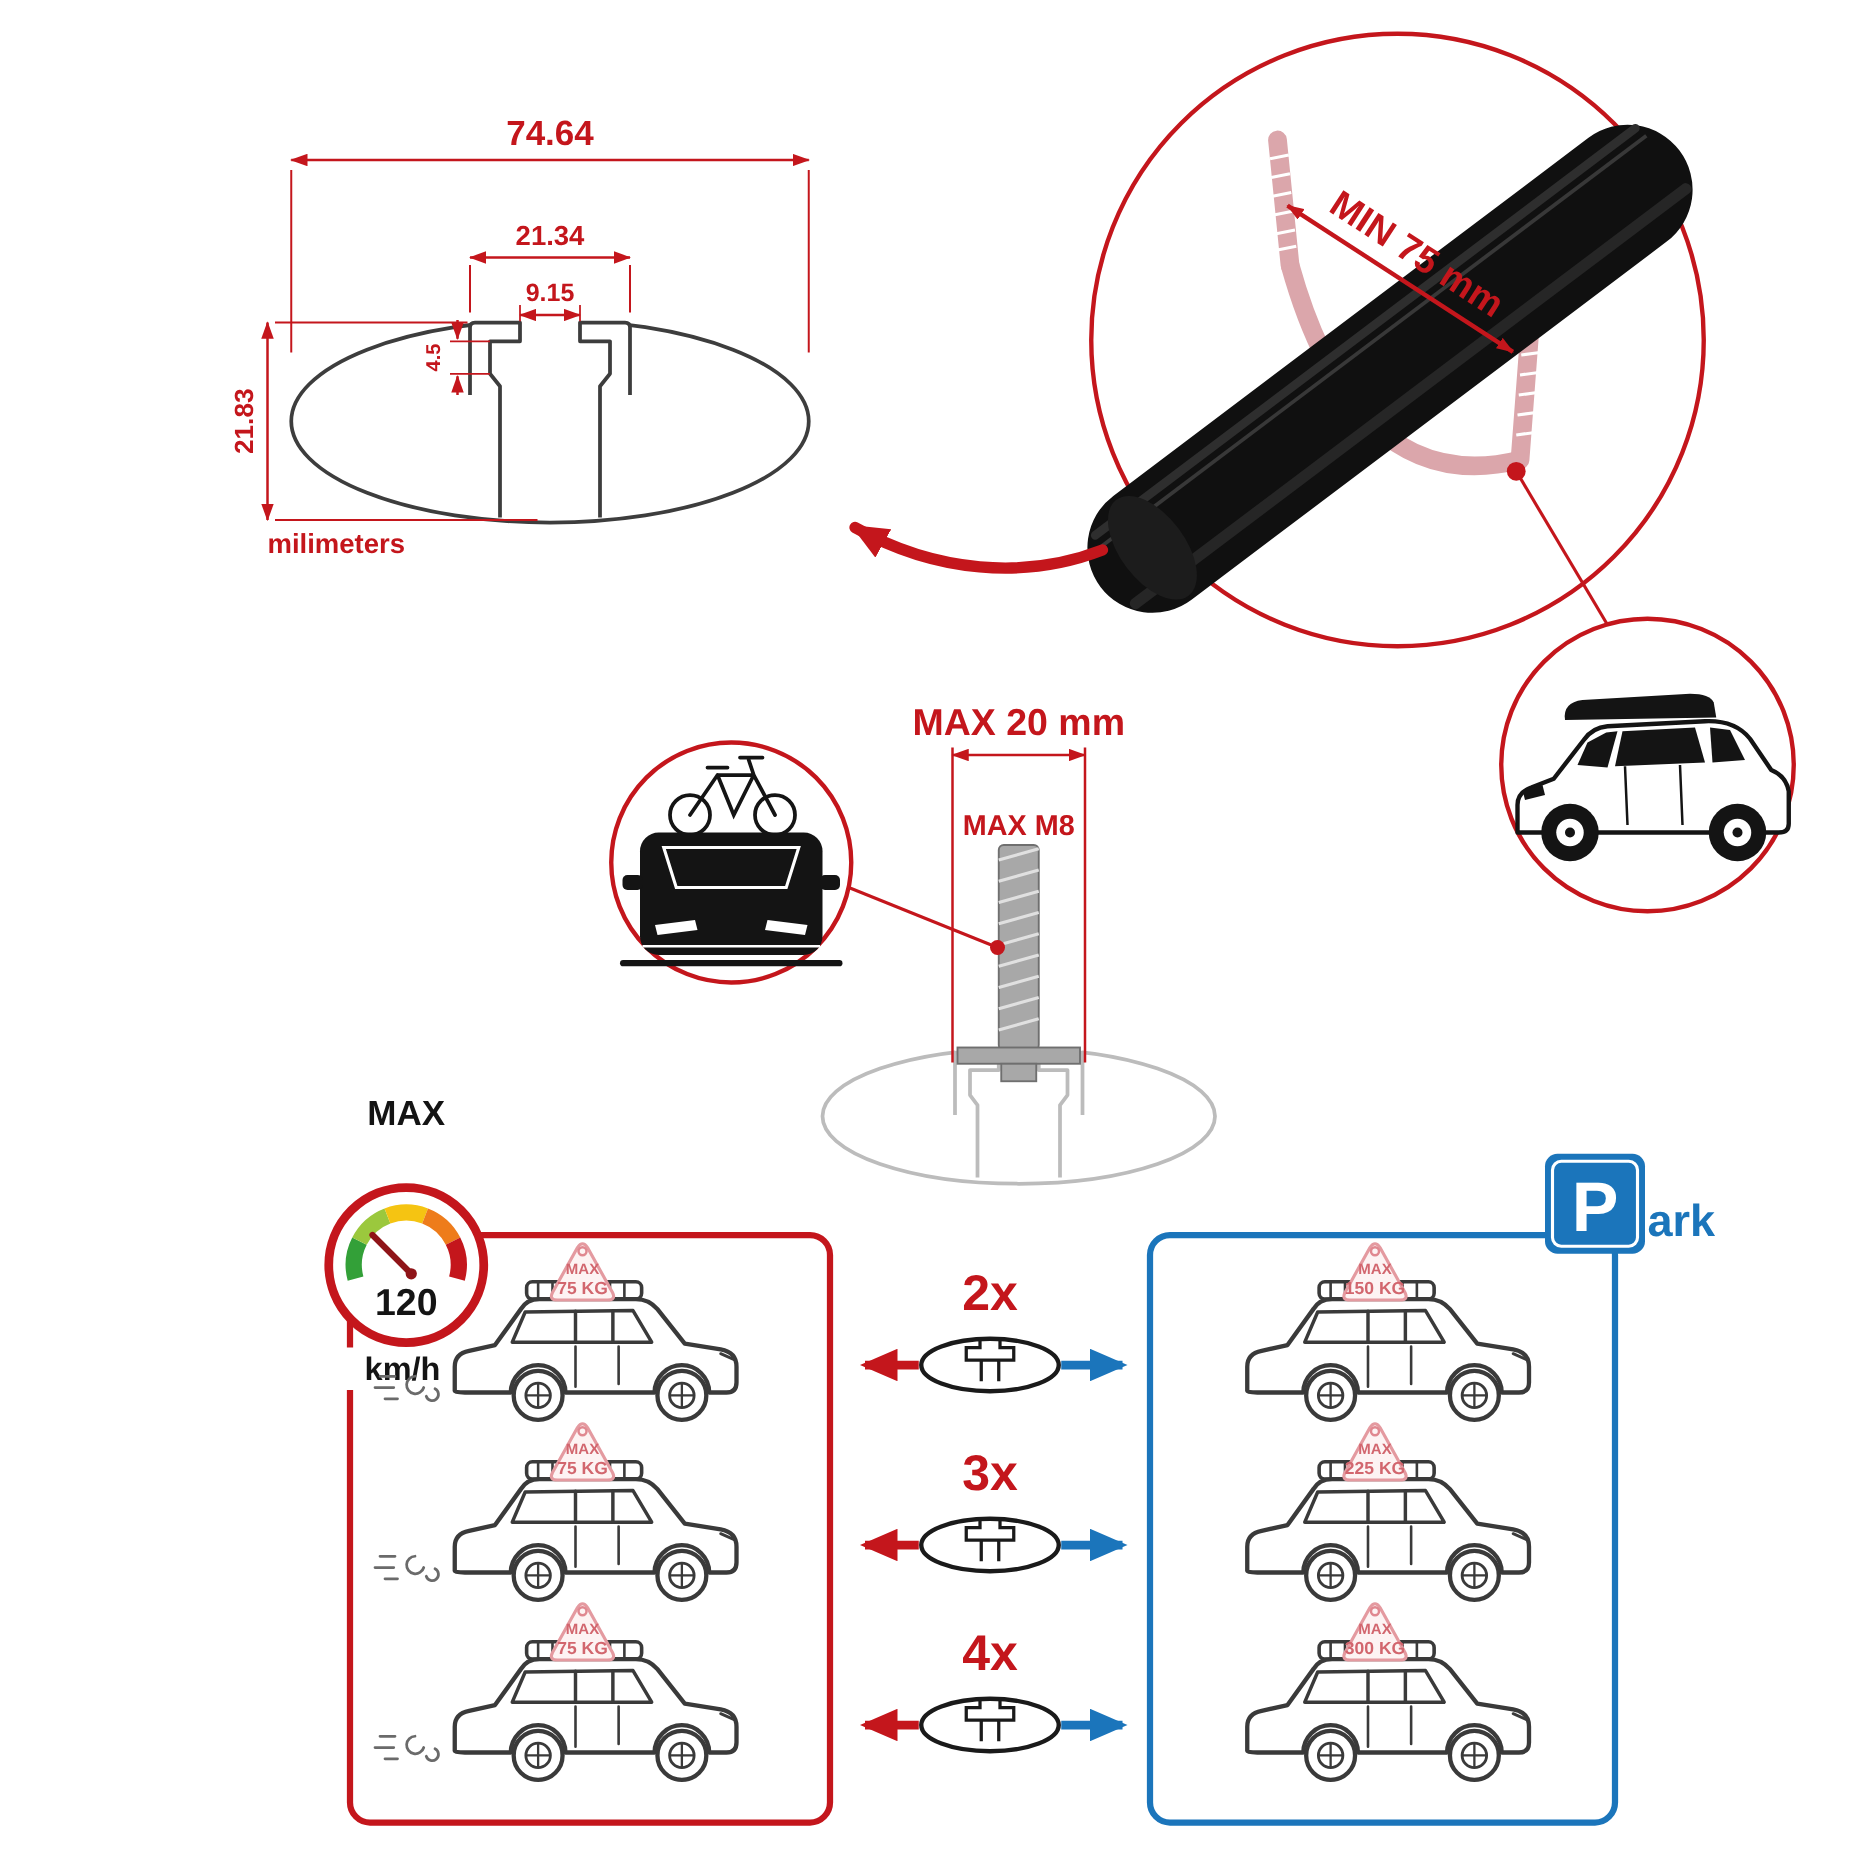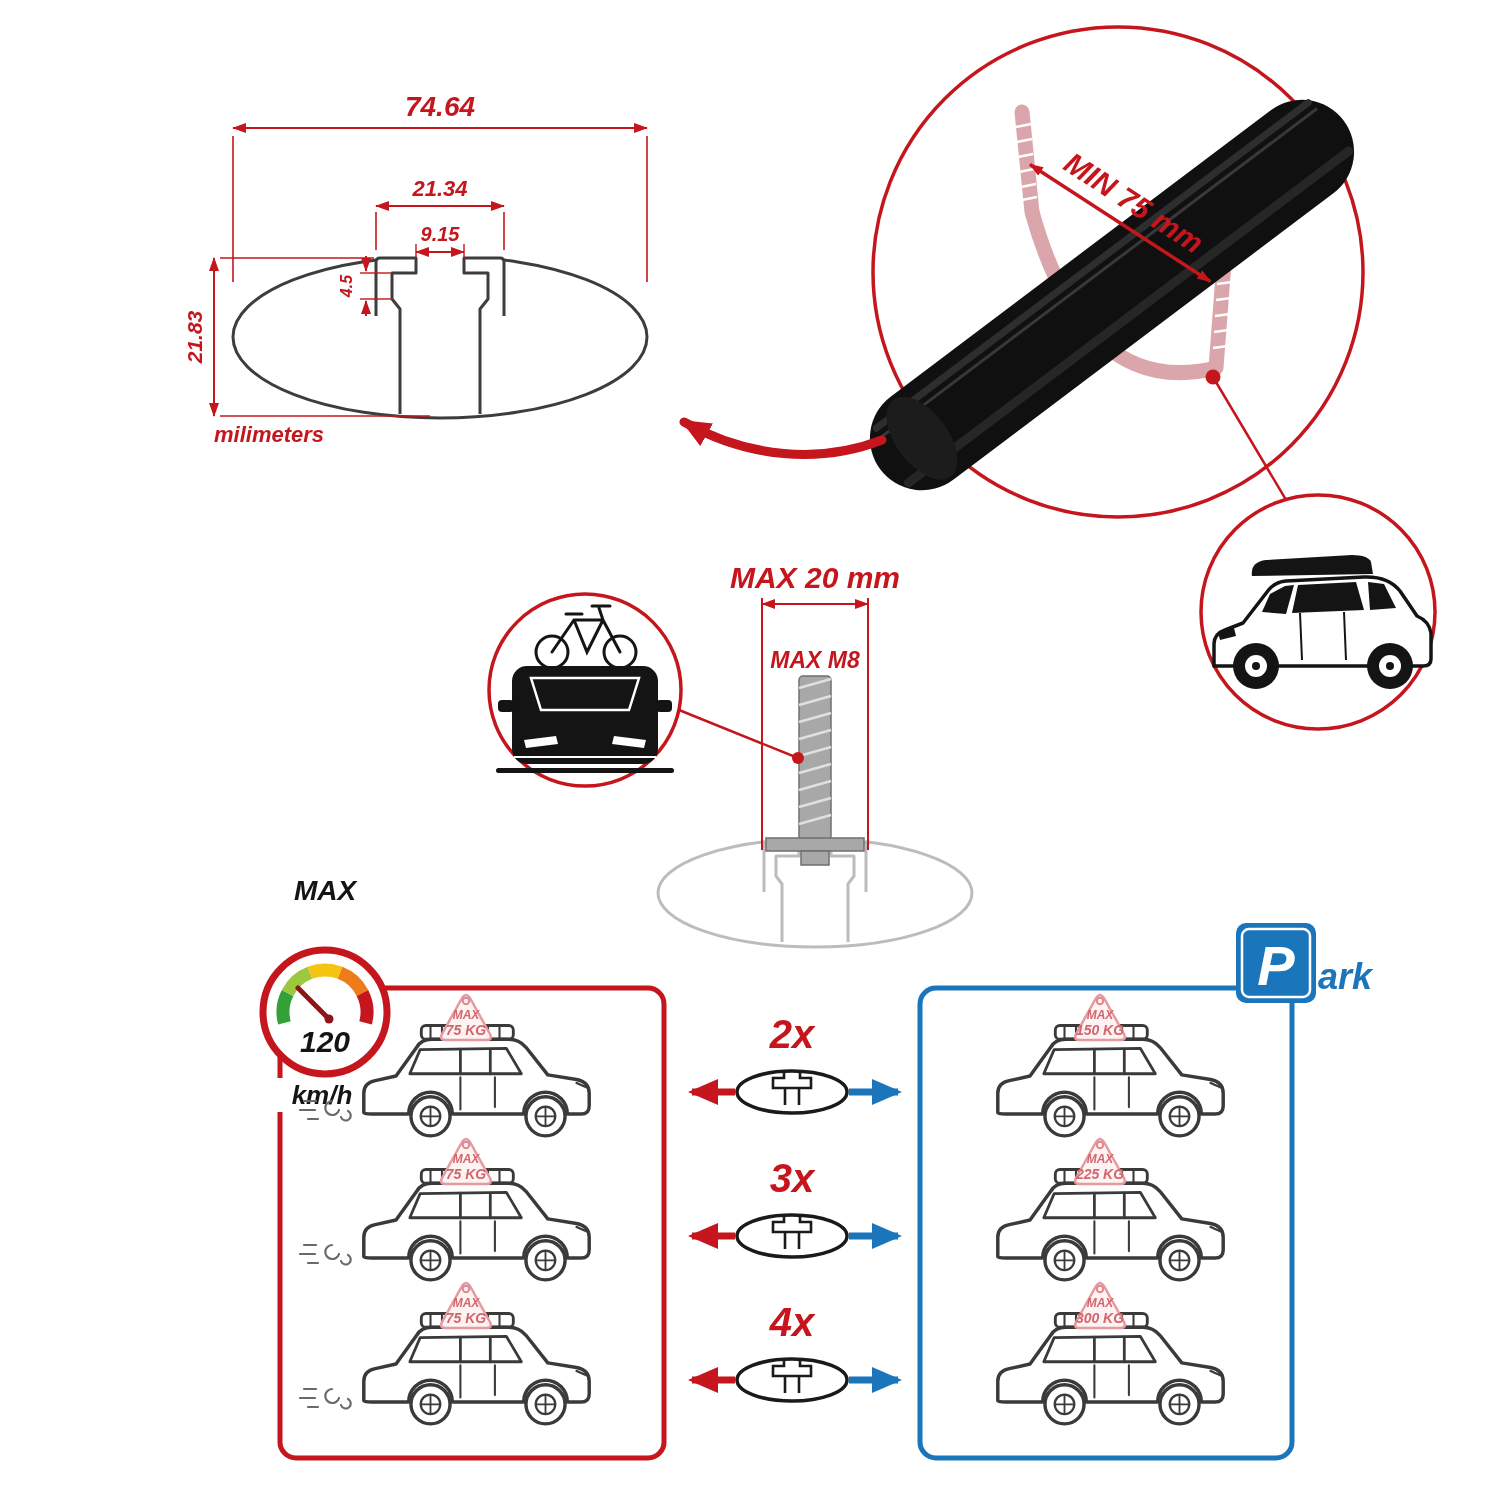--- a/index.html
+++ b/index.html
@@ -1,16 +1,16 @@
 <!DOCTYPE html>
 <html><head>
 <meta charset="utf-8">
 <style>
   html,body{margin:0;padding:0;background:#ffffff;}
-  #stage{position:relative;width:1500px;height:1500px;overflow:hidden;background:#fff;font-style:italic;}
+  #stage{position:relative;width:1500px;height:1500px;overflow:hidden;background:#fff;}
   svg{display:block;}
   text{font-family:"Liberation Sans","DejaVu Sans",sans-serif;}
   .dimtxt{fill:#c4161c;font-weight:700;}
   .dkt{fill:#141414;font-weight:700;}
   .count{font-size:40px;font-weight:700;fill:#c4161c;}
   .badge-max{font-size:12px;font-weight:700;fill:#d2666e;}
   .badge-kg{font-size:14px;font-weight:700;fill:#d2666e;}
 </style>
 </head>
 <body>

